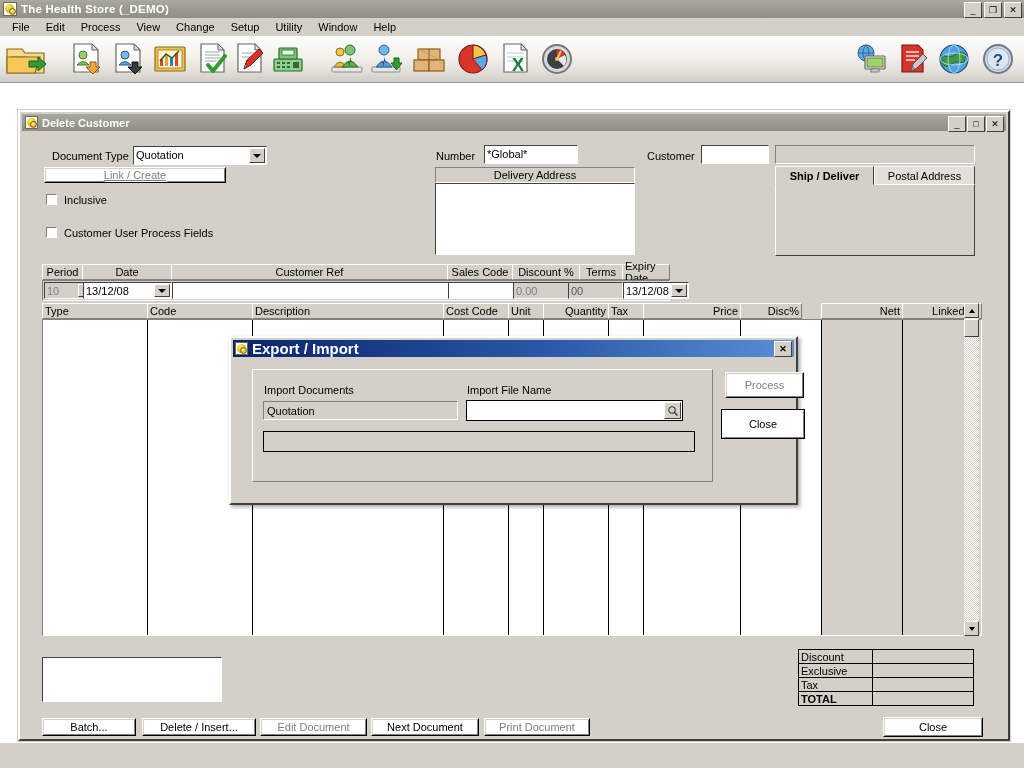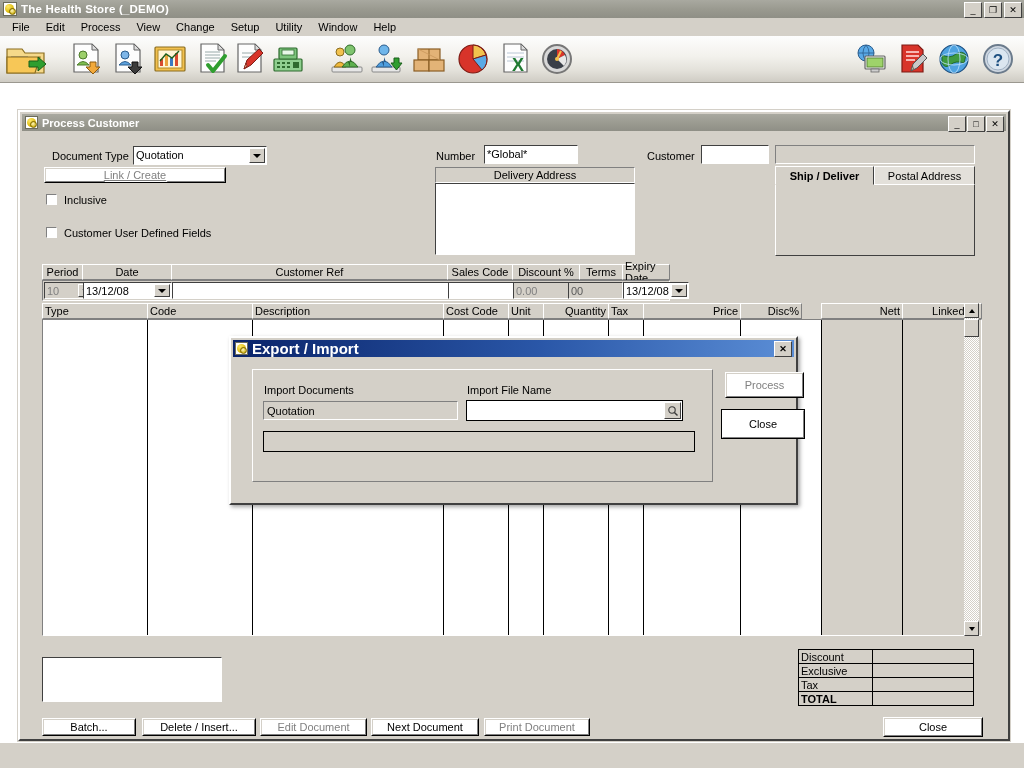--- a/index.html
+++ b/index.html
@@ -456,21 +456,21 @@
   </div>
 
   <div class="mdi">
 
     <div class="child">
 
       <div class="child-tb">
         <div class="ct-icon">
             <div class="appicon"></div>
           </div>
-        <div class="ct-title">Process Customer</div>
+        <div class="ct-title">Delete Customer</div>
         <div class="child-win-btns">
           <div class="wbtn">
               <span>_</span>
             </div>
           <div class="wbtn">
               <span>□</span>
             </div>
           <div class="wbtn">
               <span>✕</span>
             </div>
@@ -490,21 +490,21 @@
         <div class="btn disabled" style="left:22px;top:36px;width:182px;height:16px;">
           <div class="inner">
               <span class="ul">Link / Create</span>
             </div>
         </div>
 
         <div class="chk" style="left:24px;top:63px;"></div>
         <div class="lbl" style="left:42px;top:63px;">Inclusive</div>
 
         <div class="chk" style="left:24px;top:96px;"></div>
-        <div class="lbl" style="left:42px;top:96px;">Customer User Defined Fields</div>
+        <div class="lbl" style="left:42px;top:96px;">Customer User Process Fields</div>
 
         <div class="lbl" style="left:414px;top:19px;">Number</div>
         <div class="fld" style="left:462px;top:14px;width:94px;height:19px;">
           <span>*Global*</span>
         </div>
 
         <div class="lbl" style="left:625px;top:19px;">Customer</div>
         <div class="fld" style="left:679px;top:14px;width:68px;height:19px;">
           <span></span>
         </div>

